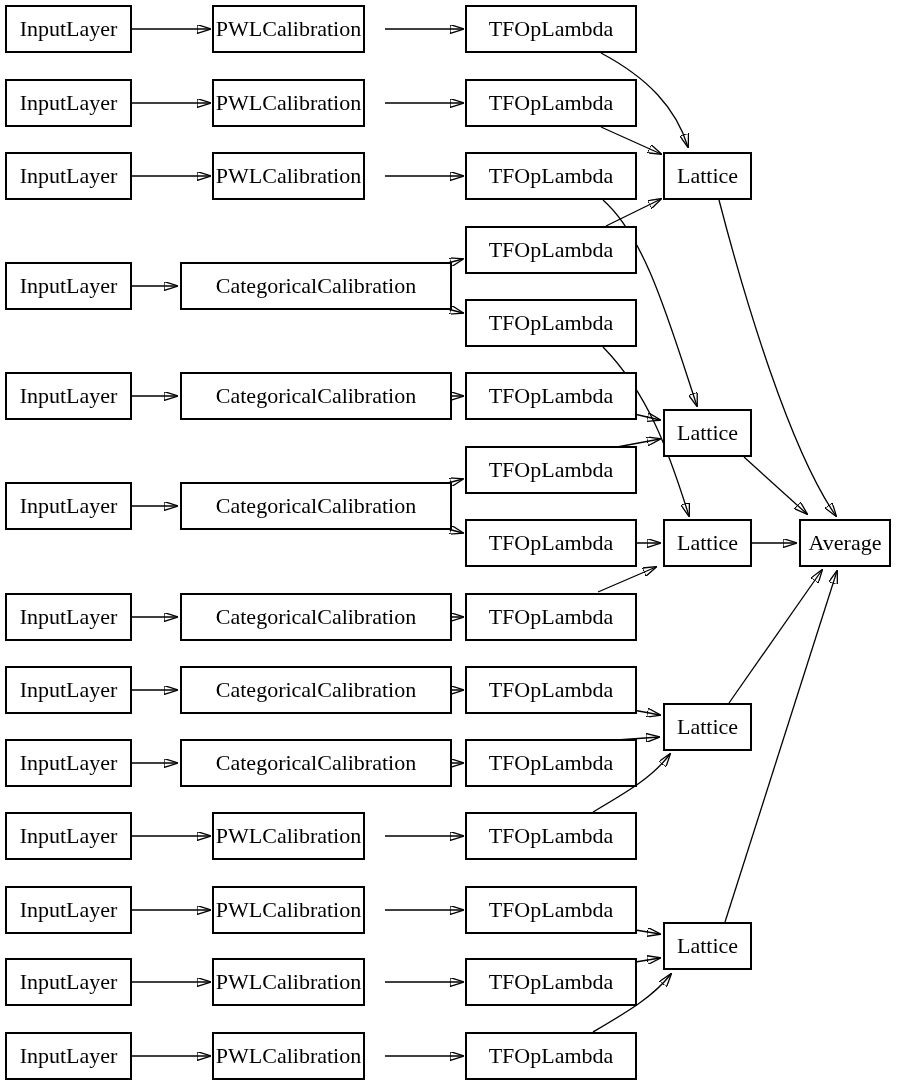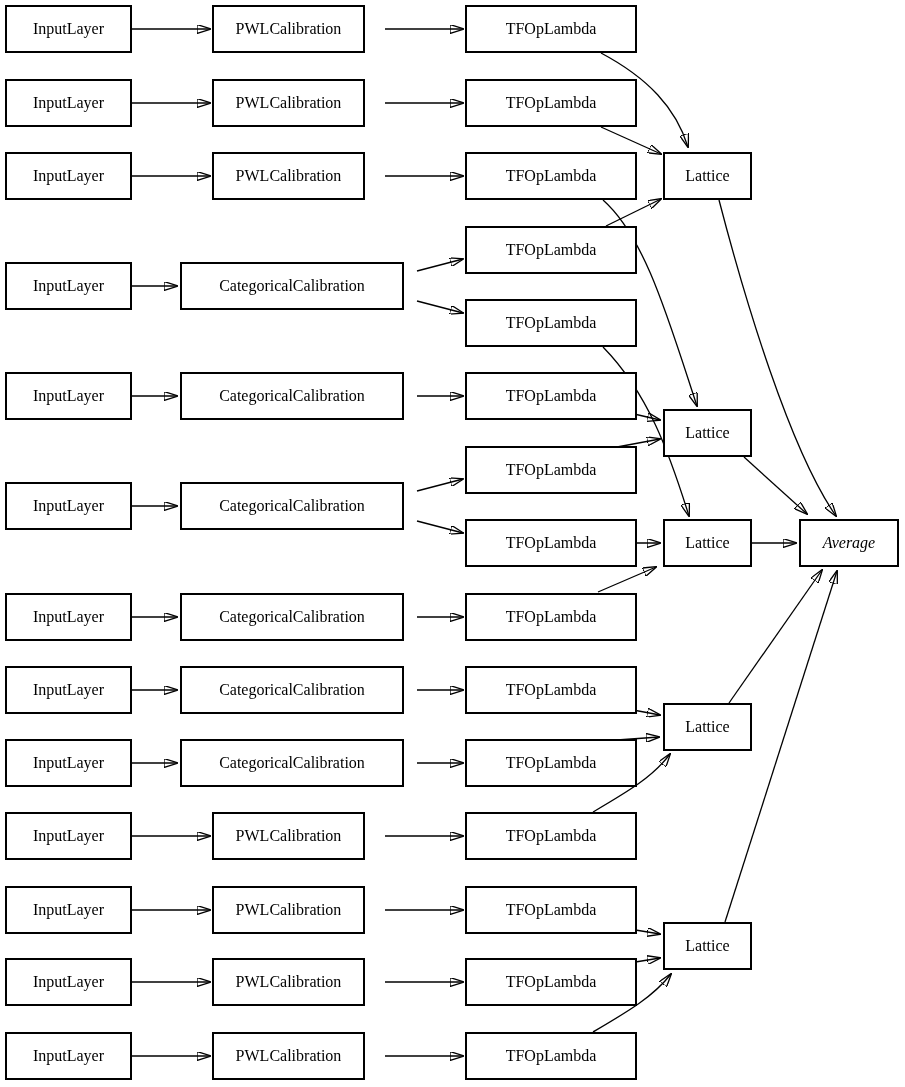--- a/index.html
+++ b/index.html
@@ -13,28 +13,28 @@
   .edges{position:absolute;left:0;top:0;}
   .edges path{fill:none;stroke:#000;stroke-width:1.3px;}
   .node{
     position:absolute;
     height:48px;
     box-sizing:border-box;
     border:2px solid #000;
     background:#fff;
     color:#000;
     display:flex;align-items:center;justify-content:center;
-    font-size:16px;line-height:1;white-space:nowrap;
+    font-size:22px;line-height:1;white-space:nowrap;
   }
   .n-il{left:5px;width:127px;}
   .n-pwl{left:212px;width:153px;}
-  .n-cat{left:180px;width:224px;}
+  .n-cat{left:180px;width:272px;}
   .n-tfl{left:465px;width:172px;}
   .n-lat{left:663px;width:89px;}
-  .n-avg{left:799px;width:100px;font-style:italic;}
+  .n-avg{left:799px;width:92px;}
 </style>
 </head>
 <body>
 
 <div class="canvas">
 
   <svg class="edges" width="905" height="1087" viewBox="0 0 905 1087">
     <defs>
       <marker id="arrow" viewBox="0 0 14 9" refX="13" refY="4.5" markerWidth="14" markerHeight="9" markerUnits="userSpaceOnUse" orient="auto">
         <path d="M0,0 L14,4.5 L0,9 Z" fill="#000" stroke="none"></path>

